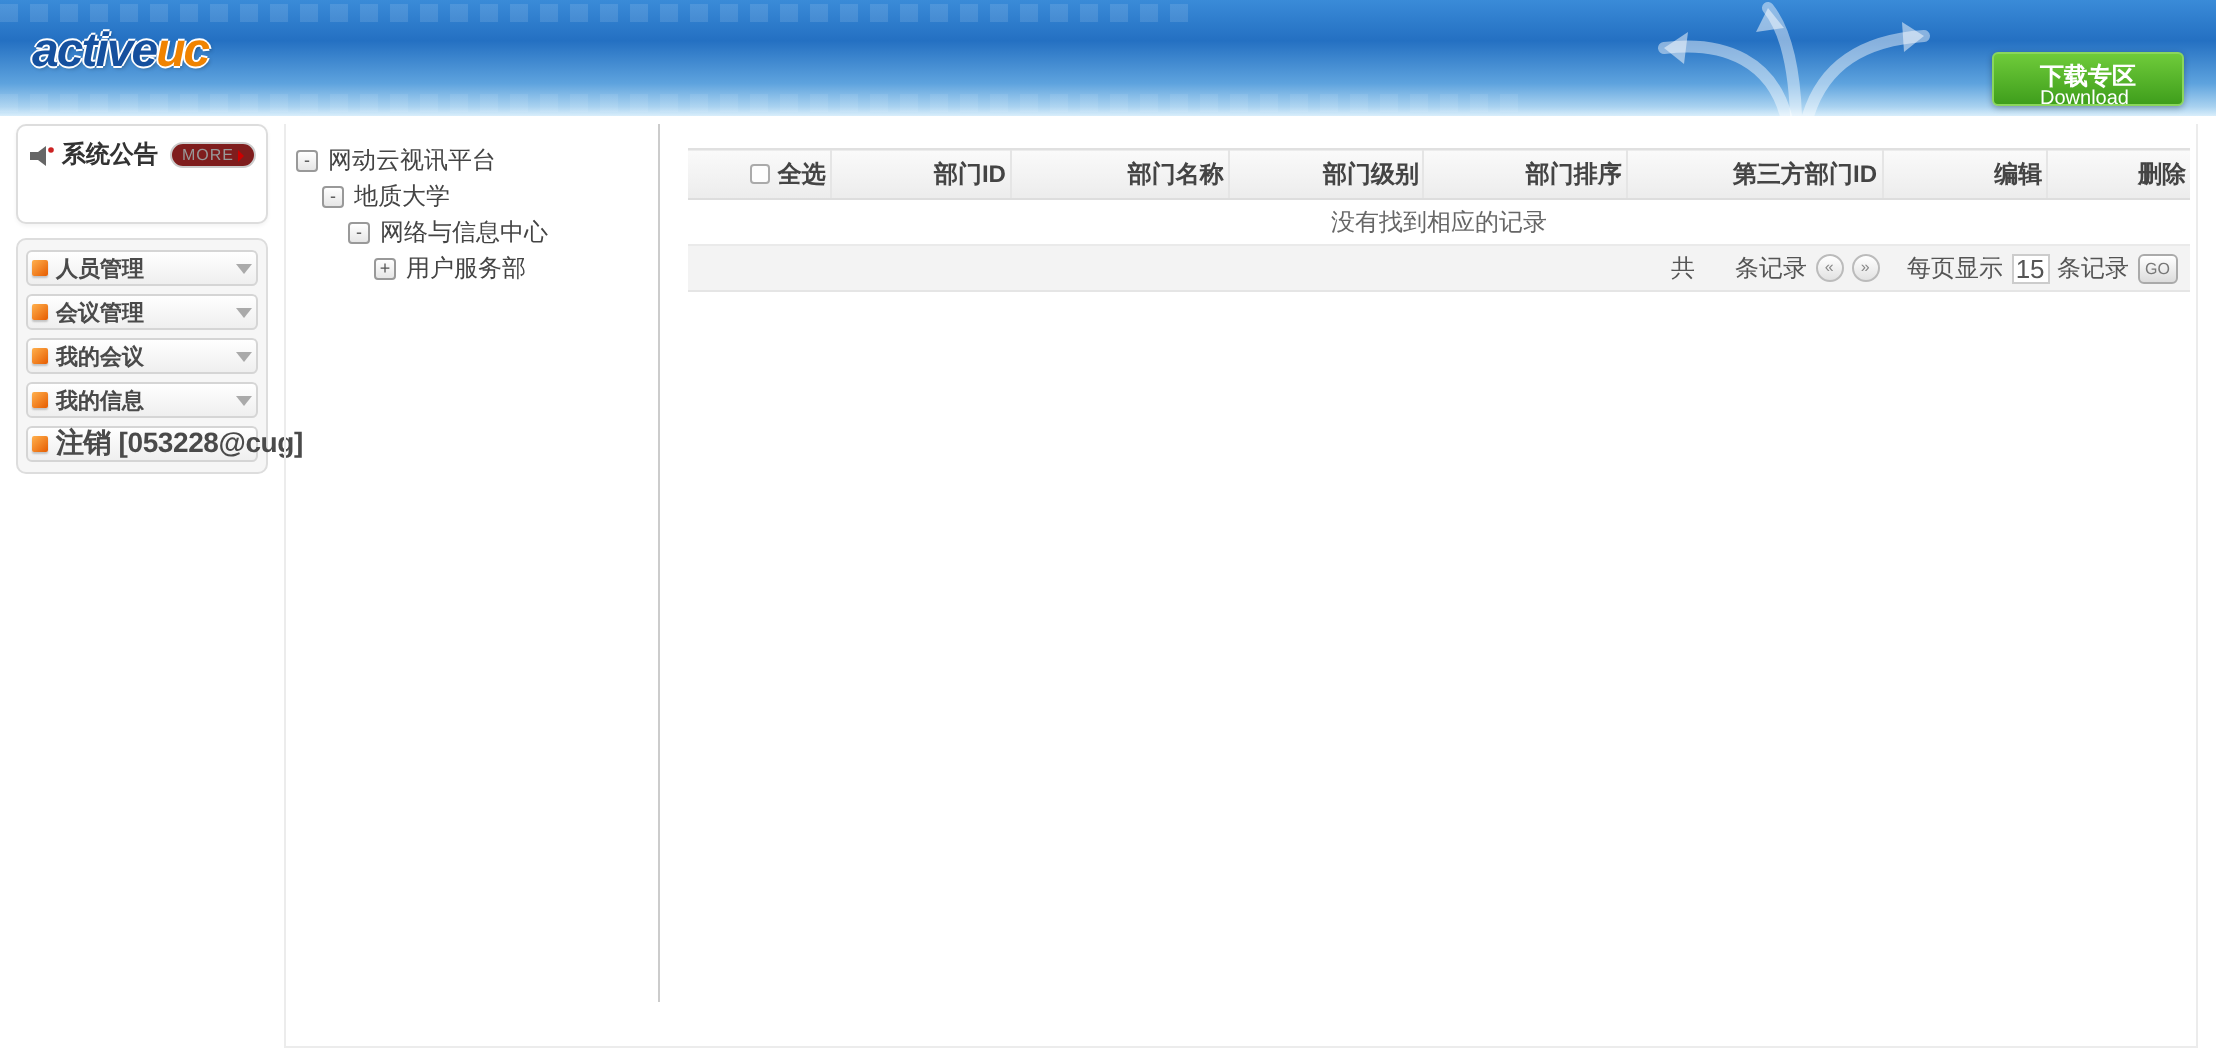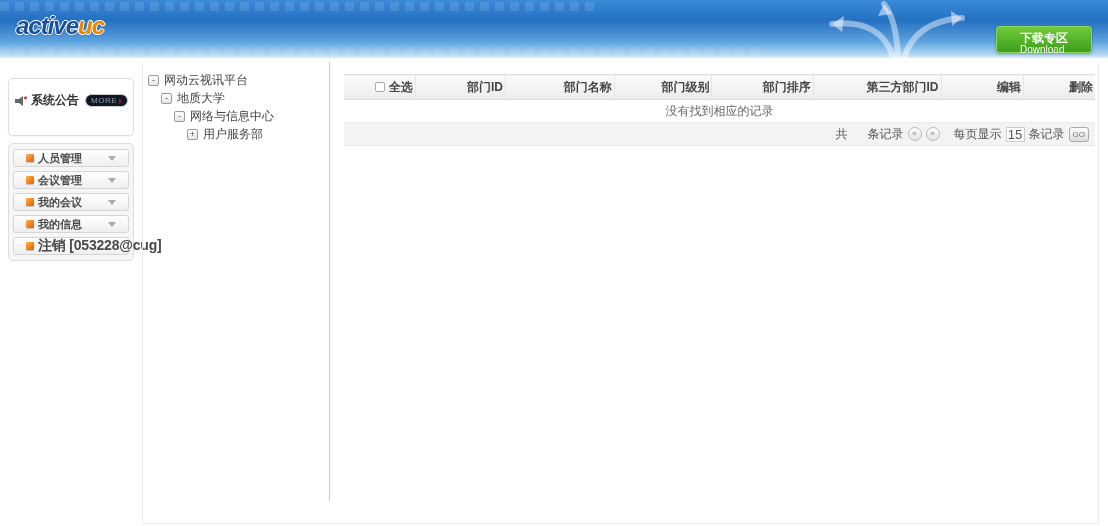--- a/index.html
+++ b/index.html
@@ -30,30 +30,30 @@
     background:linear-gradient(#6fcb3a,#3f9e1c); border:1px solid #8ad65c; border-radius:3px;
     display:flex; align-items:center; gap:5px; padding:0 7px; cursor:pointer;
     box-shadow:0 1px 3px rgba(0,0,0,.3);flex-direction:column; }
   .dl-text { color:#fff; line-height:1.05; }
   .dl-line1 { font-size:12px; font-weight:bold; }
   .dl-line2 { font-size:10px; }
 
   
   .sidebar { position:absolute; left:8px; top:62px; width:126px; }
   .panel { border:1px solid #ddd; border-radius:5px; background:#fff; }
-  .ann { height:58px; padding:13px 5px; margin-bottom:7px; box-shadow:0 1px 2px rgba(0,0,0,.05);margin-top:16px; }
+  .ann { height:50px; padding:6px 5px; margin-bottom:7px; box-shadow:0 1px 2px rgba(0,0,0,.05); }
   .ann-head { display:flex; align-items:center; gap:3px; }
   .ann-title { font-size:12px; font-weight:bold; color:#333; flex:1; }
   .more-btn { font-size:8px; color:#999; border:1px solid #ccc; border-radius:8px; padding:1px 5px;
-    display:flex; align-items:center; gap:2px; background:#0f172a; cursor:pointer; letter-spacing:.5px; }
+    display:flex; align-items:center; gap:2px; background:#7f1d1d; cursor:pointer; letter-spacing:.5px; }
   .more-arrow { width:0; height:0; border-left:3px solid #c00; border-top:3px solid transparent; border-bottom:3px solid transparent; }
   .menu { background:#f6f6f6; padding:5px 4px; display:flex; flex-direction:column; gap:4px; }
   .menu-item { height:18px; border:1px solid #d5d5d5; border-radius:3px;
     background:linear-gradient(#ffffff,#efefef); display:flex; align-items:center; gap:4px;
-    padding:0 12px; font-size:11px; font-weight:bold; color:#4a4a4a; cursor:pointer; }
+    padding:0 2px; font-size:11px; font-weight:bold; color:#4a4a4a; cursor:pointer; }
   .menu-item .flex { flex:1; }
   .cube-icon { width:8px; height:8px; background:linear-gradient(135deg,#ffb04d,#e65c00);
     border-radius:1px; box-shadow:0 1px 1px rgba(0,0,0,.2); flex:none; }
   .tri-down { width:0; height:0; border-left:4px solid transparent; border-right:4px solid transparent;
     border-top:5px solid #aaa; }
   .logout-label { font-size:14px; letter-spacing:-.2px; white-space:nowrap; }
 
   
   .main { position:absolute; left:142px; top:62px; width:957px; height:462px;
     border:1px solid #ececec; border-top:none; }

